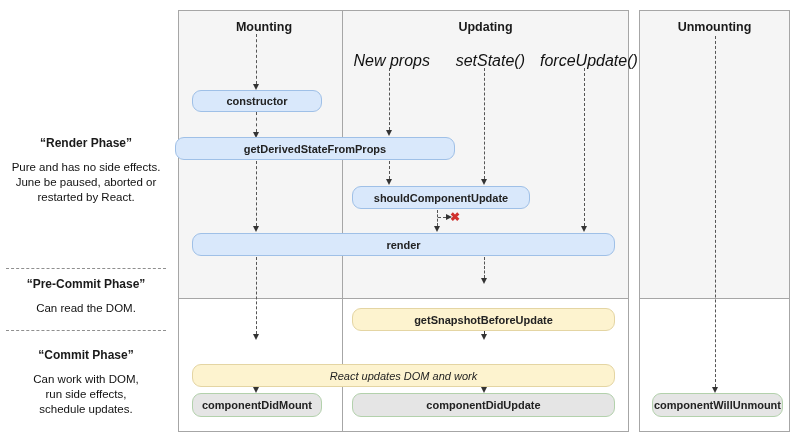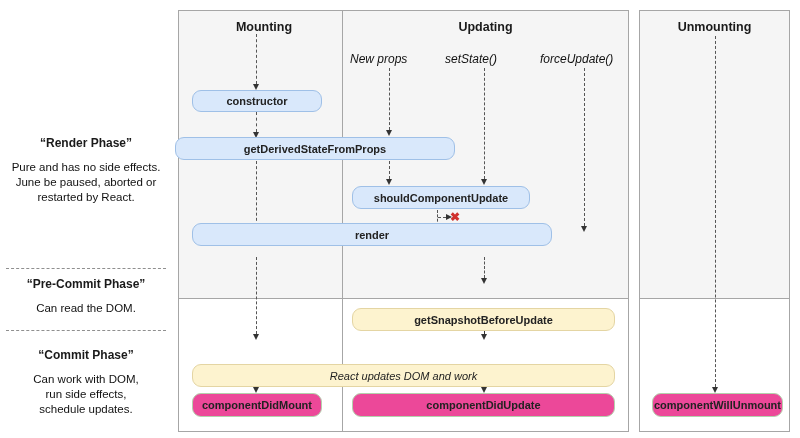--- a/index.html
+++ b/index.html
@@ -17,30 +17,30 @@
 
   
   .col { position:absolute; top:10px; height:422px; background:#ffffff;
          border:1px solid #a6a6a6; box-sizing:border-box; }
   .col-top { position:absolute; left:0; top:0; right:0; height:287px;
              background:#f5f5f5; border-bottom:1px solid #a6a6a6; }
   .col-title { position:relative; z-index:1; text-align:center;
                font-size:12.5px; font-weight:bold; margin-top:9px; }
 
   
-  .trigger { position:absolute; top:52px; text-align:left;
-             font-size:12px; font-style:italic; color:#111; z-index:2; }
+  .trigger { position:absolute; top:52px; text-align:right;
+             font-size:16px; font-style:italic; color:#111; z-index:2; }
 
   
   .bx { position:absolute; z-index:3; box-sizing:border-box; border-radius:9px;
         display:flex; align-items:center; justify-content:center;
         font-size:11px; font-weight:bold; color:#222; }
   .bx.blue   { background:#d9e8fb; border:1px solid #9fc0e7; }
   .bx.yellow { background:#fdf3cf; border:1px solid #e4d5a3;margin-top:23px; }
-  .bx.green  { background:#ec4899; border:1px solid #b3d1ac; }
+  .bx.green  { background:#e5e5e5; border:1px solid #b3d1ac; }
   .bx.italic { font-weight:normal; font-style:italic; }
 
   
   .arr { position:absolute; width:0; border-left:1px dashed #555; z-index:2; }
   .arr.solid { border-left:1px solid #333; }
   .arr .head { position:absolute; bottom:-6px; left:-4px; width:0; height:0;
                border-left:3.5px solid transparent; border-right:3.5px solid transparent;
                border-top:6px solid #333; }
   .harr { position:absolute; height:0; border-top:1px dashed #555; z-index:2; }
   .harr .headr { position:absolute; right:-6px; top:-4px; width:0; height:0;
@@ -136,20 +136,20 @@
       <i class="head"></i>
     </div>
 
   <div class="arr" style="left:715px; top:36px; height:351px">
       <i class="head"></i>
     </div>
 
   <div class="bx blue" style="left:192px; top:90px; width:130px; height:22px">constructor</div>
   <div class="bx blue" style="left:175px; top:137px; width:280px; height:23px">getDerivedStateFromProps</div>
   <div class="bx blue" style="left:352px; top:186px; width:178px; height:23px">shouldComponentUpdate</div>
-  <div class="bx blue" style="left:192px; top:223px; width:360px; height:23px">render</div>
+  <div class="bx blue" style="left:192px; top:233px; width:423px; height:23px">render</div>
   <div class="bx yellow" style="left:352px; top:285px; width:263px; height:23px">getSnapshotBeforeUpdate</div>
   <div class="bx yellow italic" style="left:192px; top:341px; width:423px; height:23px">React updates DOM and work</div>
   <div class="bx green" style="left:192px; top:393px; width:130px; height:24px">componentDidMount</div>
   <div class="bx green" style="left:352px; top:393px; width:263px; height:24px">componentDidUpdate</div>
   <div class="bx green" style="left:652px; top:393px; width:131px; height:24px">componentWillUnmount</div>
 
 </div>
 
 </body></html>

